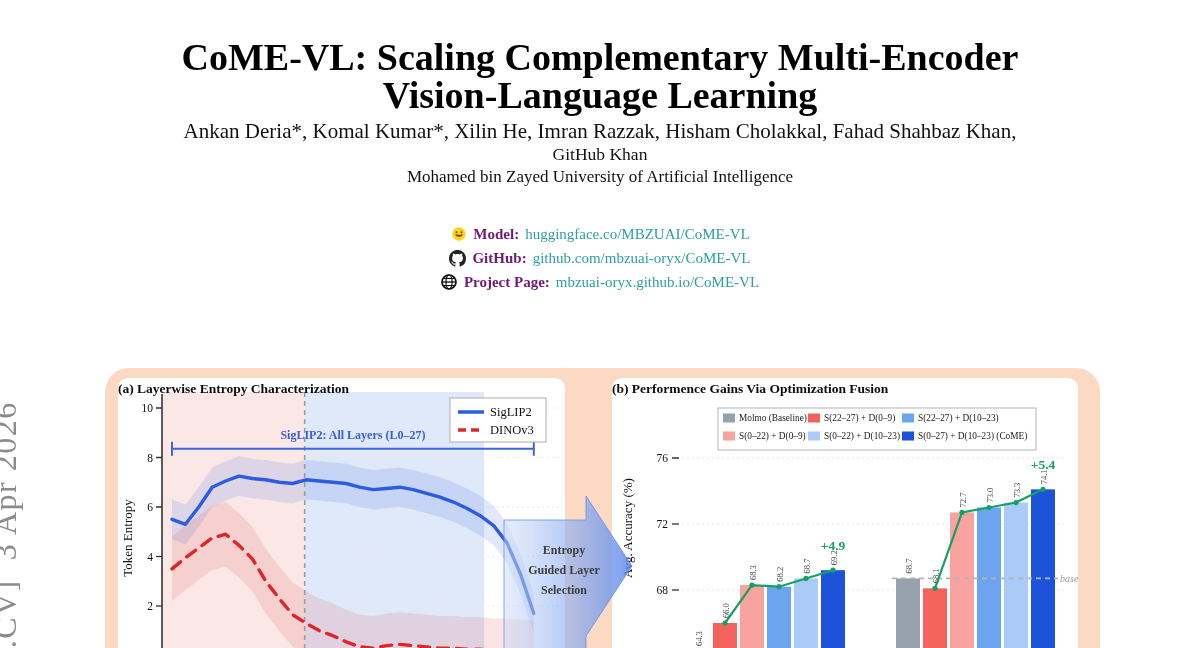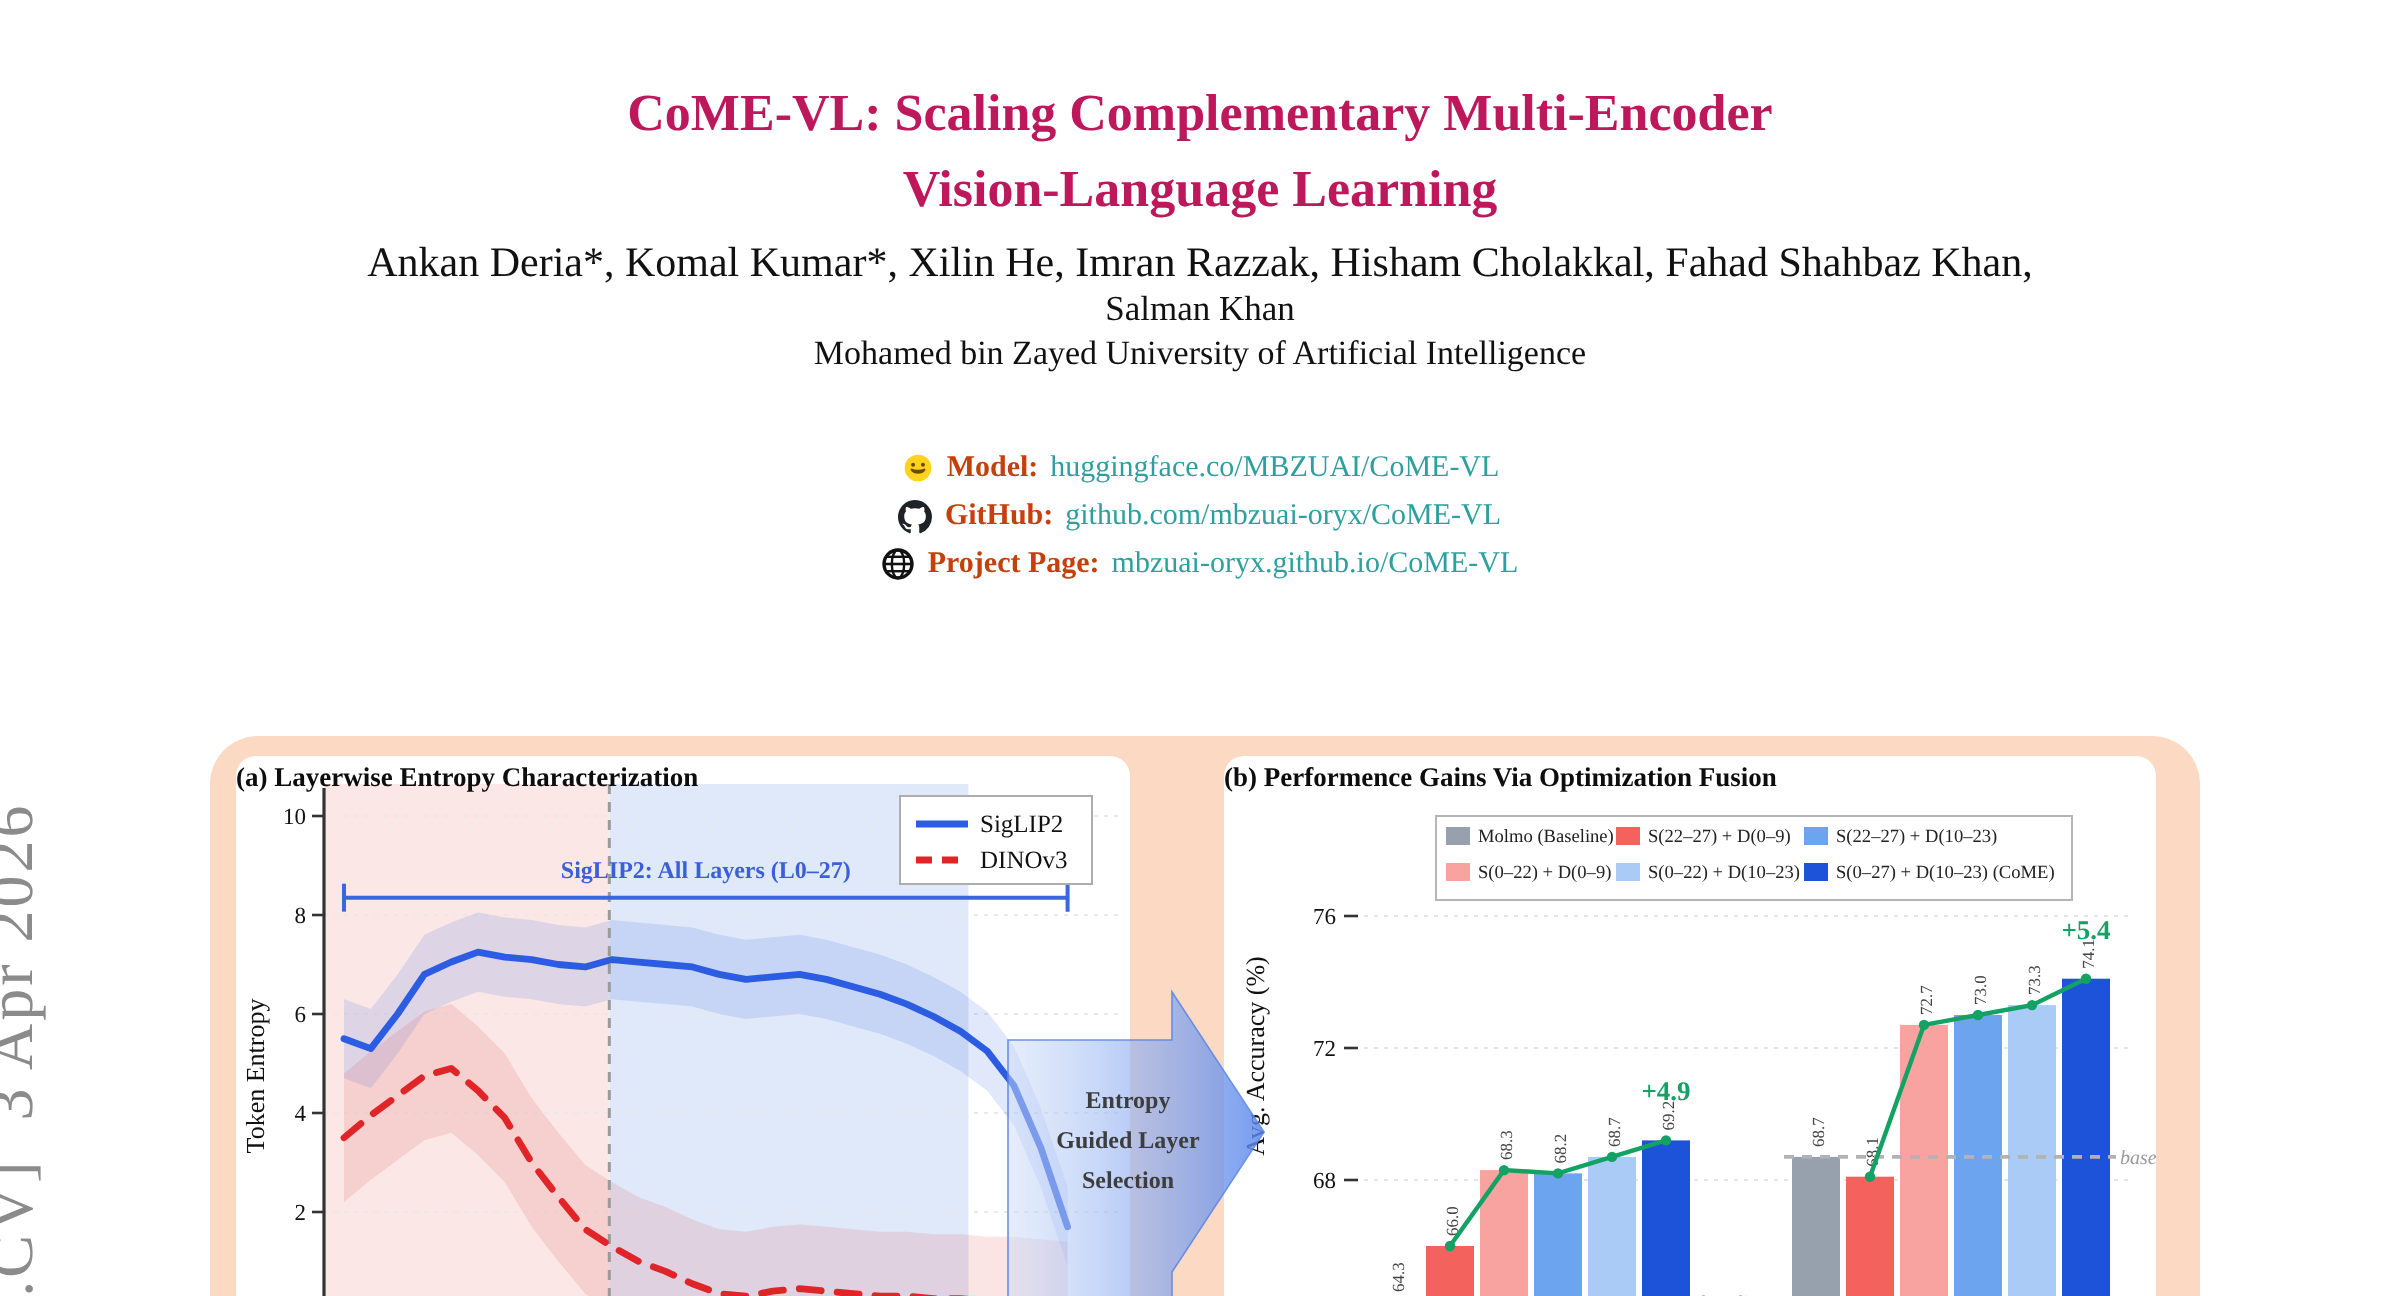--- a/index.html
+++ b/index.html
@@ -4,28 +4,28 @@
 <style>
   html,body{margin:0;padding:0;}
   body{width:1200px;height:648px;overflow:hidden;position:relative;background:#ffffff;
        font-family:"Liberation Serif","DejaVu Serif",serif;color:#111;}
   
   .arxiv{position:absolute;left:24px;bottom:-30px;transform:rotate(-90deg);
          transform-origin:left bottom;white-space:nowrap;font-size:32px;color:#8b8b8b;
          letter-spacing:1.5px;}
   
   .header{position:absolute;top:38px;left:60px;right:60px;text-align:center;}
-  .title{font-size:26px;font-weight:700;line-height:38px;color:#be185d;}
+  .title{font-size:38px;font-weight:700;line-height:38px;color:#000000;}
   .authors{font-size:21px;line-height:23px;margin-top:6px;}
   .authors2{font-size:17.5px;line-height:23px;}
   .affil{font-size:17px;font-weight:400;line-height:22px;}
   .city{font-size:15.5px;line-height:20px;}
   .links{margin-top:34px;}
   .link-row{display:flex;justify-content:center;align-items:center;gap:6px;height:24px;font-size:15px;}
-  .link-row b{font-weight:700;color:#c2410c;}
+  .link-row b{font-weight:700;color:#701a75;}
   .link-row a{color:#2e9f9f;text-decoration:none;}
   .ic{display:inline-flex;width:17px;height:17px;align-items:center;justify-content:center;}
   
   .figure{position:absolute;left:105px;top:368px;width:995px;height:310px;
           background:#fbd9c2;border-radius:24px;}
   .panel{position:absolute;top:10px;background:#fff;border-radius:10px;overflow:hidden;}
   .panel-a{left:13px;width:447px;height:300px;}
   .panel-b{left:507px;width:466px;height:300px;}
   .ptitle{position:absolute;top:3px;left:0;right:0;text-align:left;font-weight:700;
           font-size:13.5px;color:#0d0d0d;z-index:2;}
@@ -39,21 +39,21 @@
 <body>
 
 <div class="arxiv">cs.CV]&nbsp;&nbsp;3 Apr 2026</div>
 
 <div class="header">
   <div class="title">
     <div>CoME-VL: Scaling Complementary Multi-Encoder</div>
     <div>Vision-Language Learning</div>
   </div>
   <div class="authors">Ankan Deria*, Komal Kumar*, Xilin He, Imran Razzak, Hisham Cholakkal, Fahad Shahbaz Khan,</div>
-  <div class="authors2">Salman Khan</div>
+  <div class="authors2">GitHub Khan</div>
   <div class="affil">Mohamed bin Zayed University of Artificial Intelligence</div>
 
   <div class="links">
     <div class="link-row">
       <span class="ic">
         <svg width="16" height="16" viewBox="0 0 24 24">
             <circle cx="12" cy="12" r="10" fill="#FFD21E"></circle>
             <circle cx="8.3" cy="9.5" r="1.5" fill="#6b4a00"></circle>
             <circle cx="15.7" cy="9.5" r="1.5" fill="#6b4a00"></circle>
             <path d="M7.2 13.2c1.4 3 8.2 3 9.6 0-1.8 1.2-7.8 1.2-9.6 0z" fill="#6b4a00" stroke="#6b4a00" stroke-width="1.6" stroke-linejoin="round"></path>

